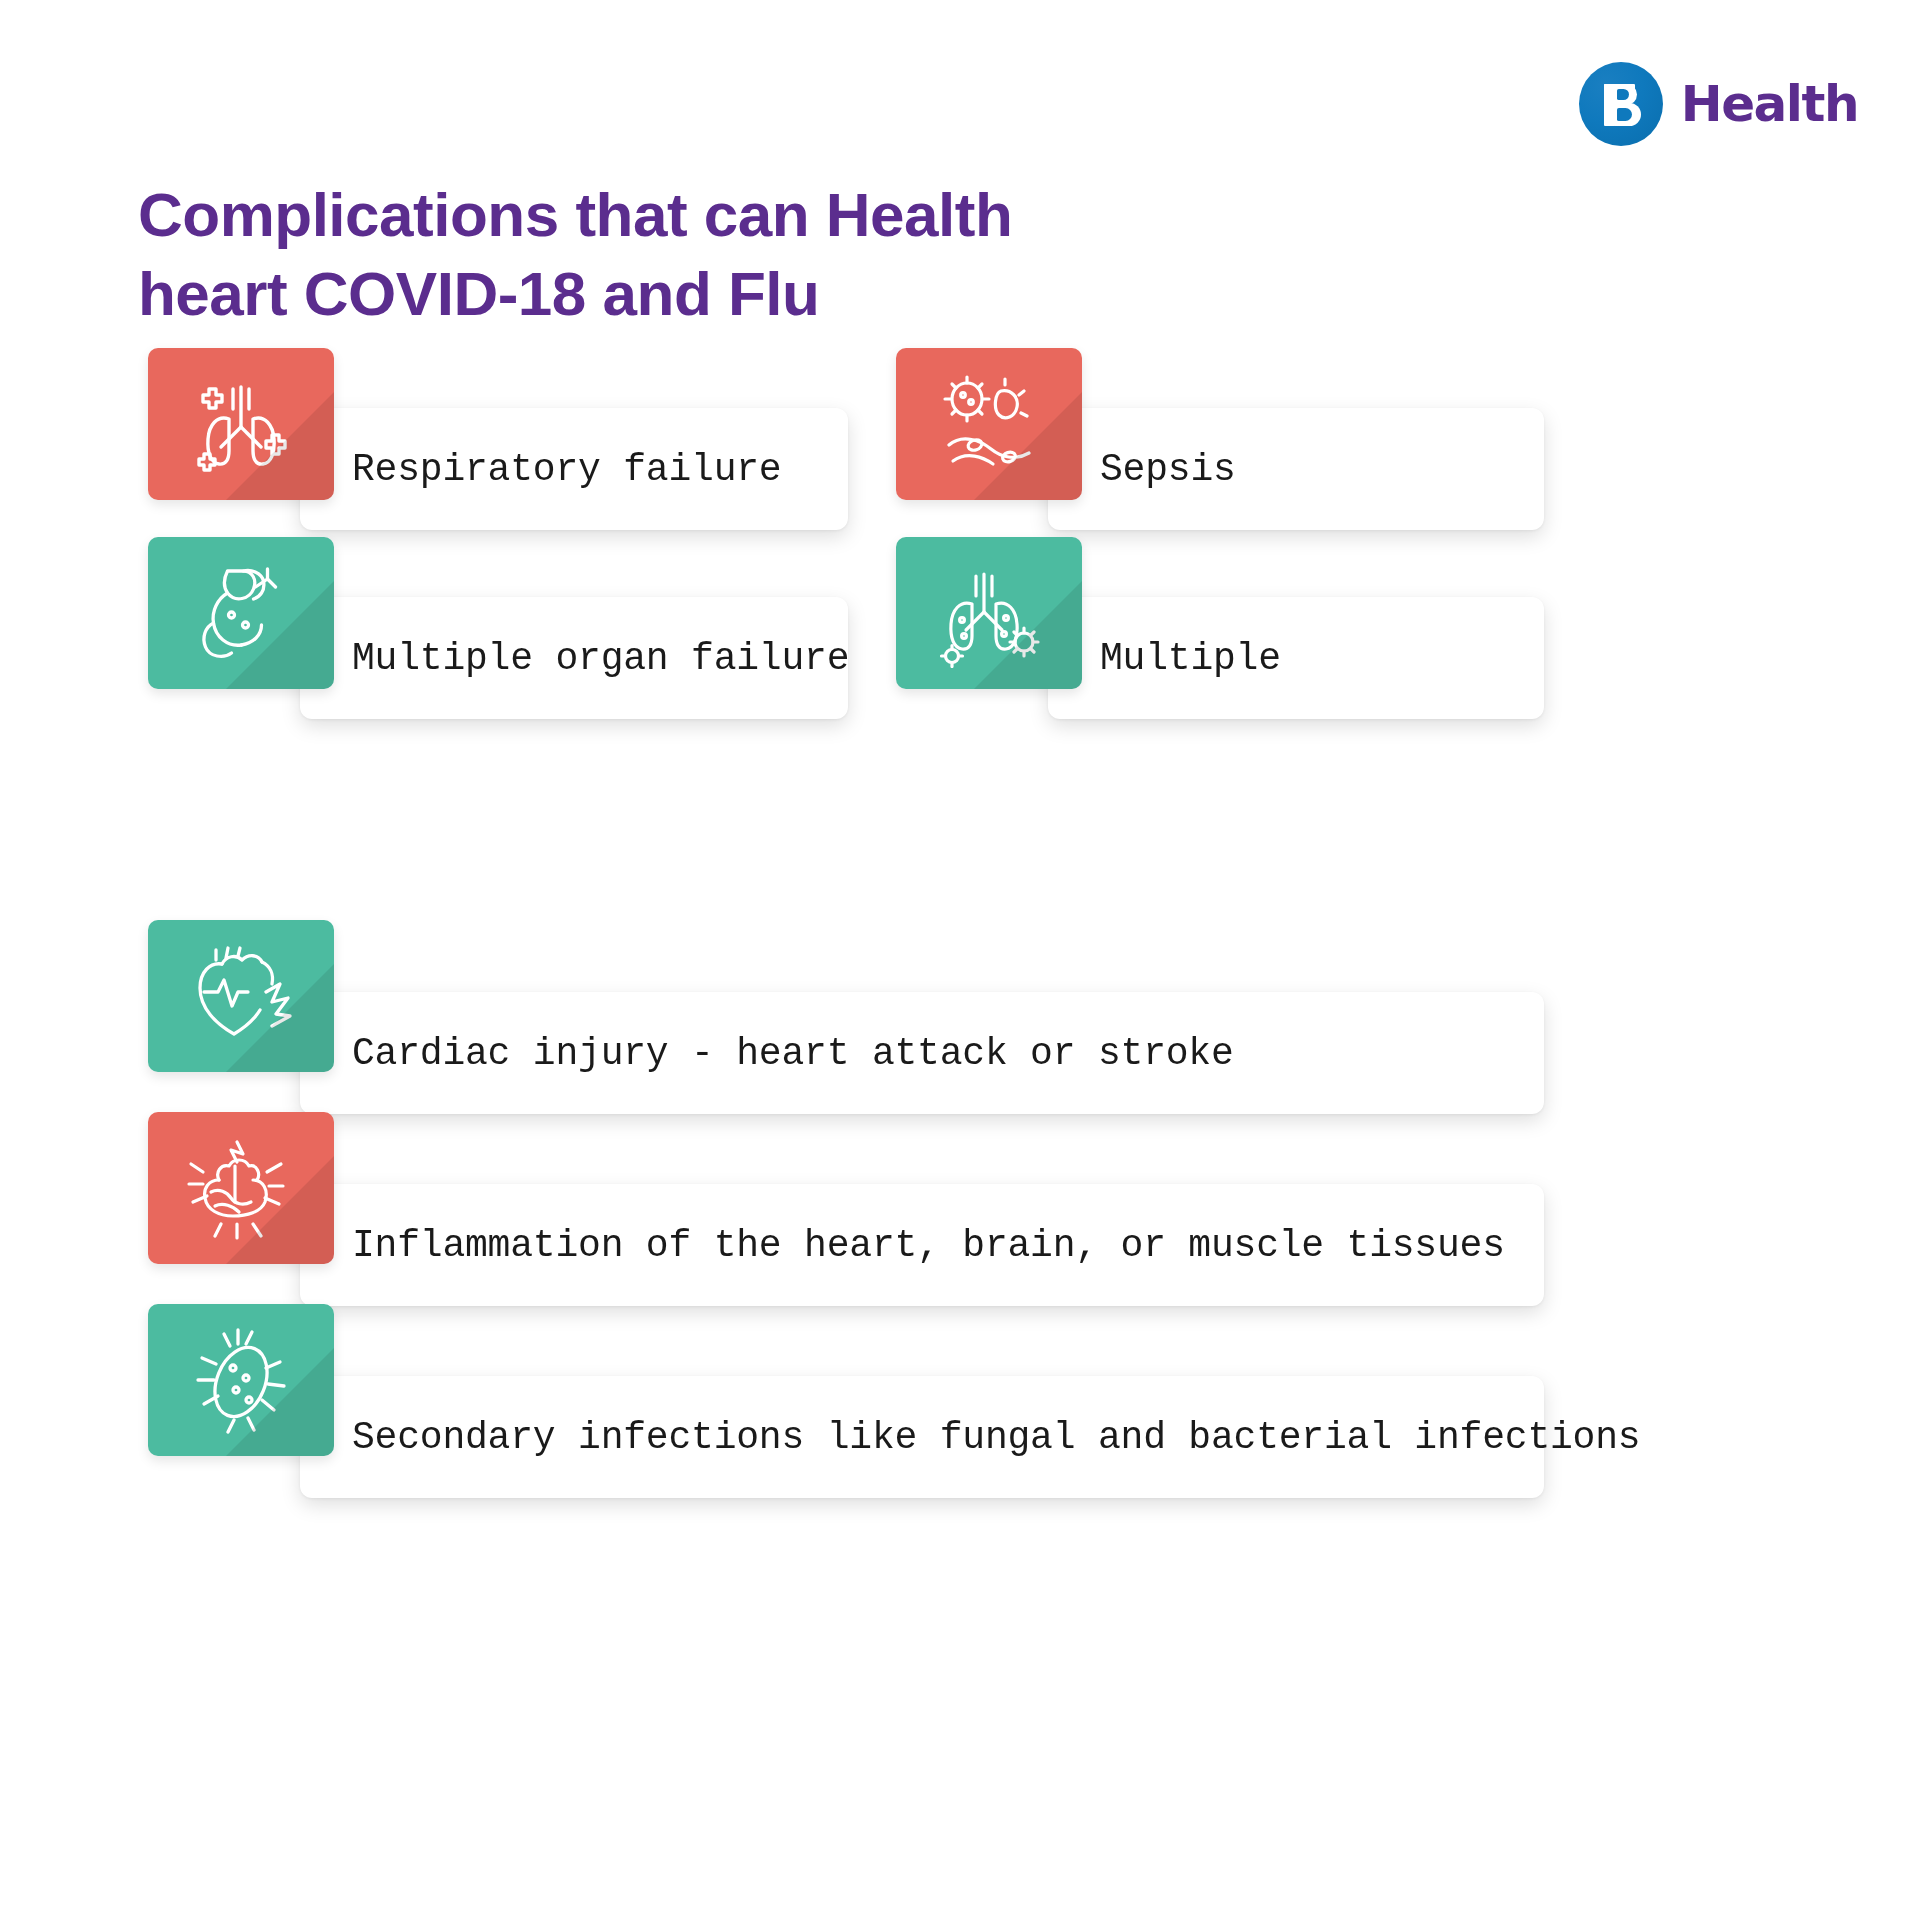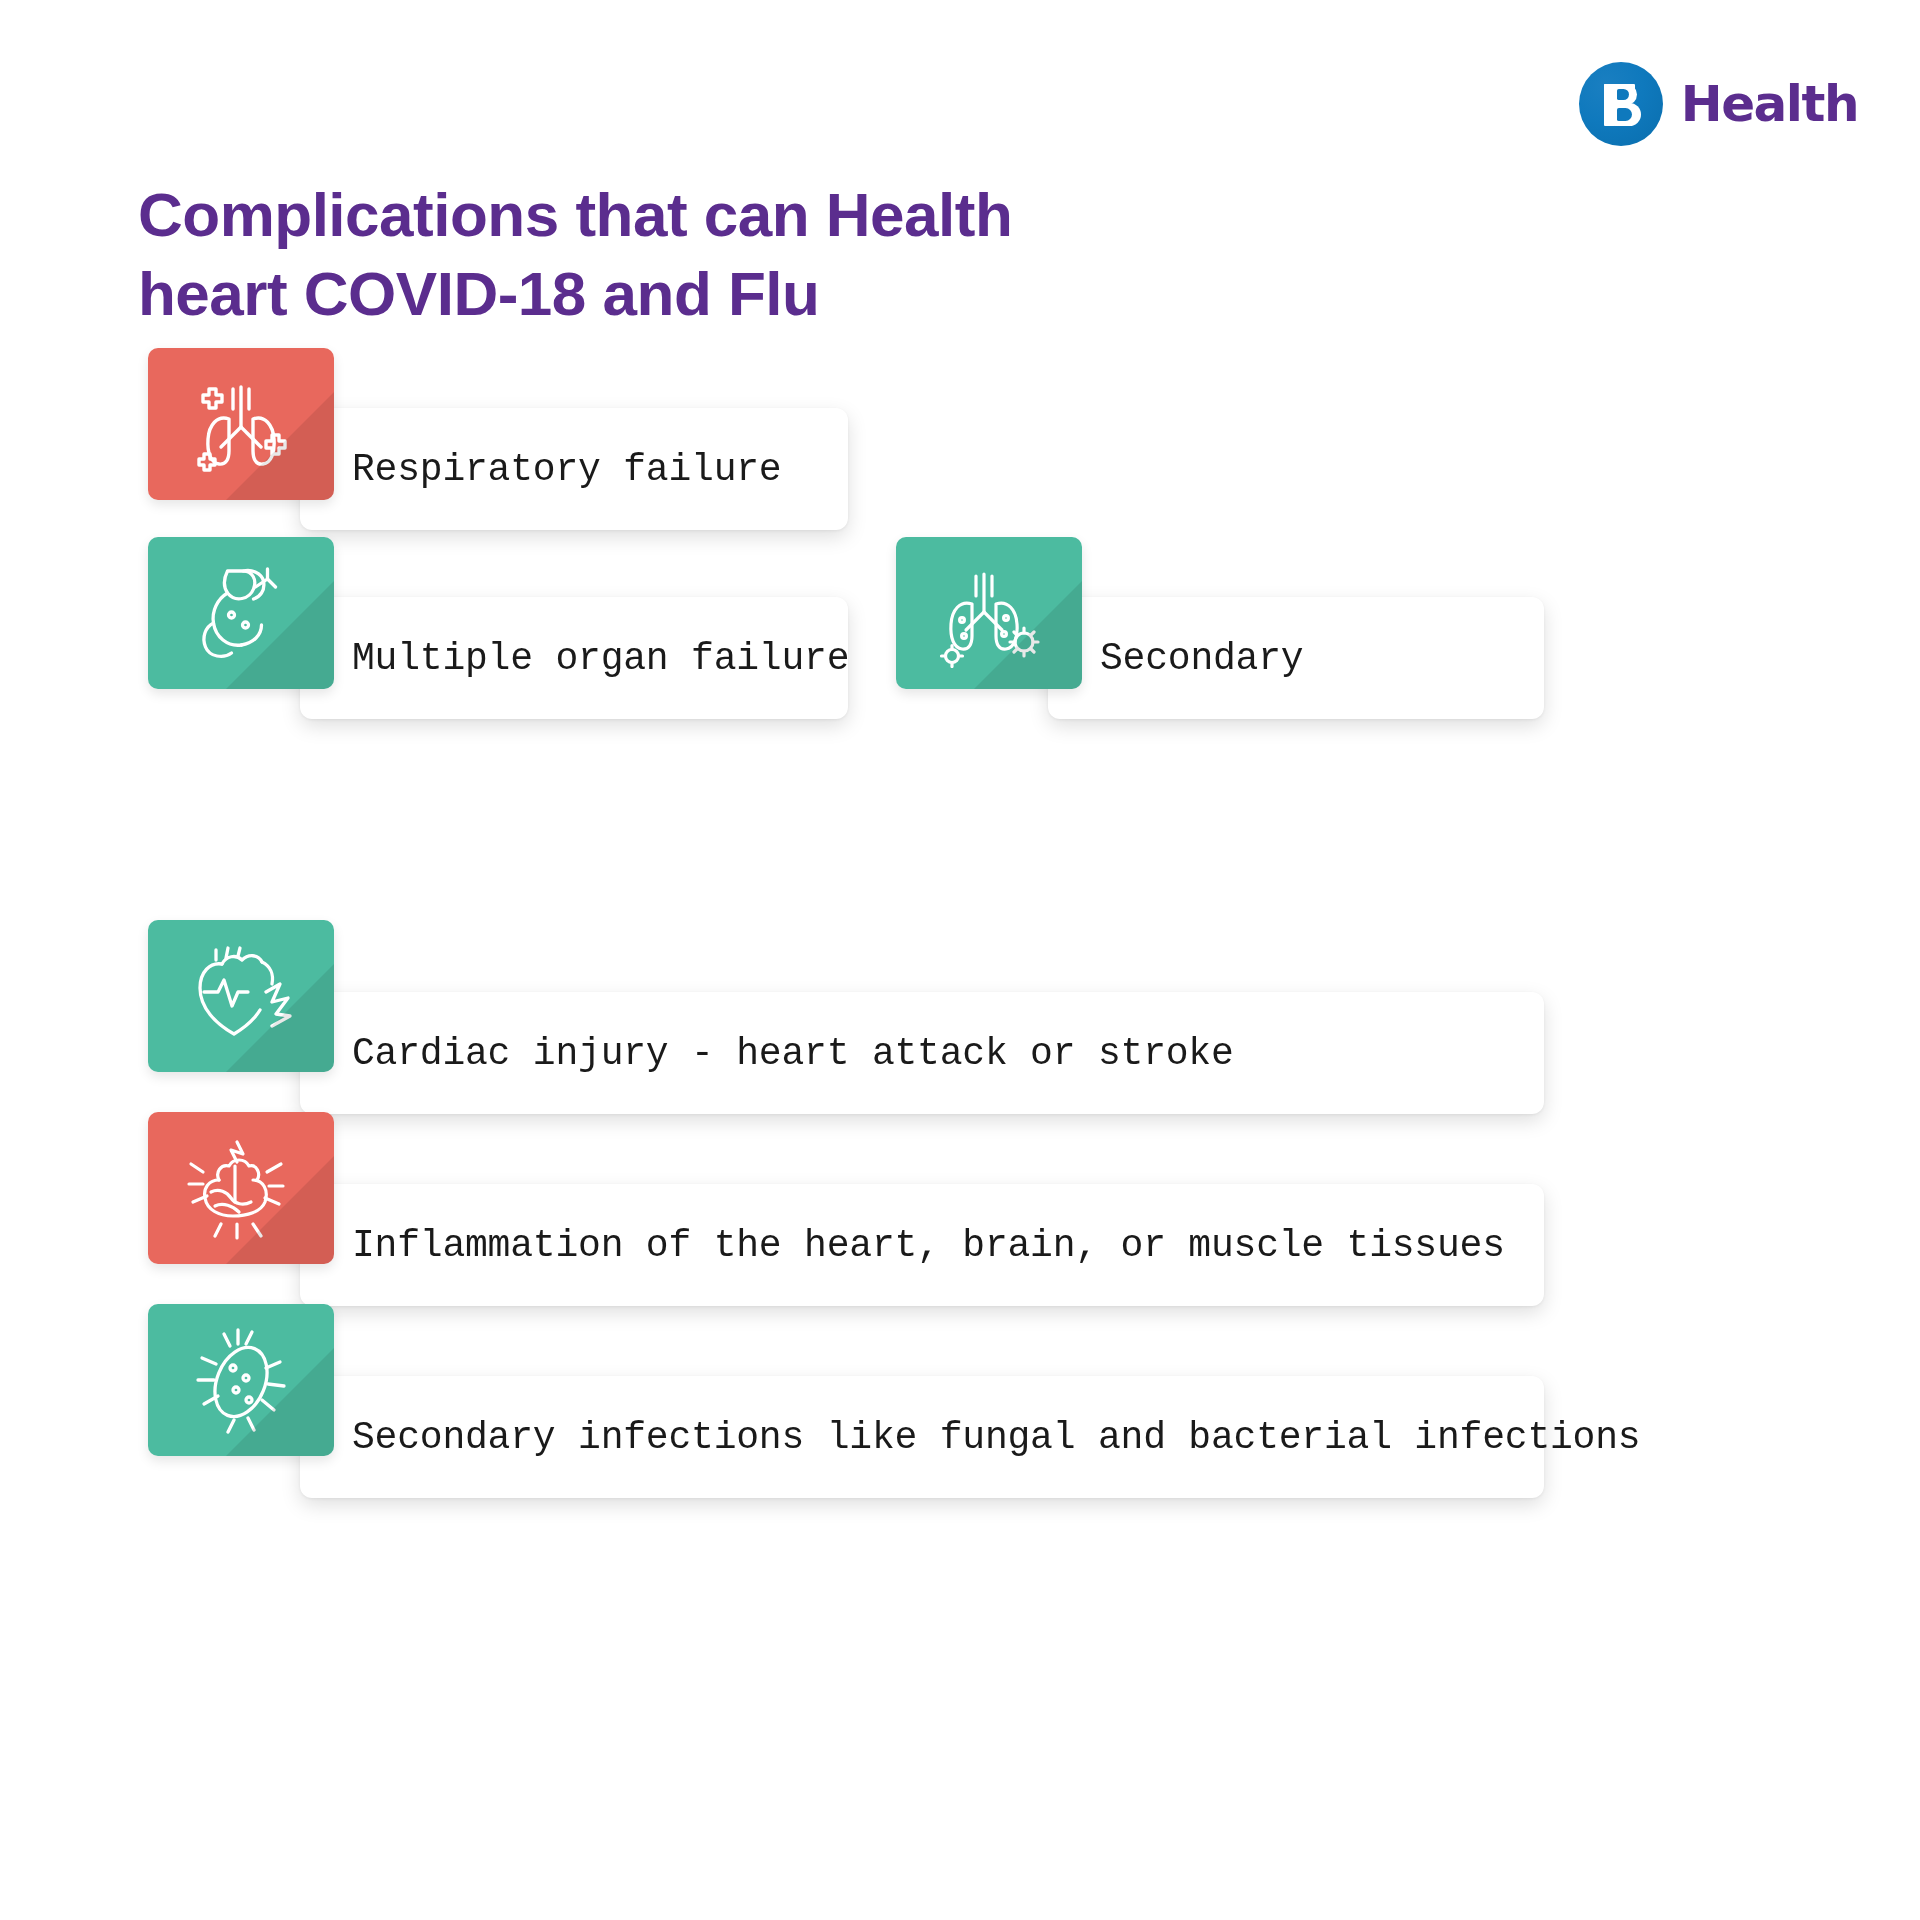--- a/index.html
+++ b/index.html
@@ -149,20 +149,40 @@
         <path d="M85 72 h6 v-6 h7 v6 h6 v7 h-6 v6 h-7 v-6 h-6 z"></path>
         <path d="M18 90 h5 v-5 h6 v5 h5 v6 h-5 v5 h-6 v-5 h-5 z"></path>
       </svg>
       <span class="fold"></span>
     </div>
     <div class="card" style="left:152px; width:548px;">
       <span class="card-label" style="padding-left:52px;">Respiratory failure</span>
     </div>
   </div>
 
+  <div class="item" style="left:896px; top:348px; width:648px; height:160px;">
+    <div class="tile" style="background:#e8685d;">
+      <svg width="120" height="110" viewBox="0 0 120 110" fill="none" stroke="#fff" stroke-width="3.2" stroke-linecap="round" stroke-linejoin="round">
+        <ellipse cx="38" cy="30" rx="15" ry="16"></ellipse>
+        <path d="M38 14 v-6 M38 46 v6 M22 30 h-6 M54 30 h6 M27 19 l-4-4 M49 19 l4-4 M27 41 l-4 4 M49 41 l4 4"></path>
+        <circle cx="34" cy="26" r="2.3"></circle>
+        <circle cx="42" cy="33" r="2.3"></circle>
+        <path d="M72 22 C82 20 90 28 88 38 C86 48 76 52 70 46 C64 40 66 24 72 22 Z"></path>
+        <path d="M76 16 v-6 M90 26 l5-4 M92 44 l6 3"></path>
+        <path d="M20 76 C34 64 52 72 62 80 C72 88 86 92 100 84"></path>
+        <path d="M24 92 C38 82 54 88 64 95"></path>
+        <ellipse cx="46" cy="76" rx="7" ry="5" transform="rotate(-18 46 76)"></ellipse>
+        <ellipse cx="80" cy="88" rx="6.5" ry="4.6" transform="rotate(-18 80 88)"></ellipse>
+      </svg>
+      <span class="fold"></span>
+    </div>
+    <div class="card" style="left:152px; width:496px;">
+      <span class="card-label" style="padding-left:52px;">Sepsis</span>
+    </div>
+  </div>
 
   <div class="item" style="left:148px; top:537px; width:700px; height:160px;">
     <div class="tile" style="background:#4cbba0;">
       <svg width="115" height="112" viewBox="0 0 115 112" fill="none" stroke="#fff" stroke-width="3.3" stroke-linecap="round" stroke-linejoin="round">
         <path d="M44 14 C40 22 40 30 44 36 C52 46 66 42 70 32 C74 22 68 14 60 14 Z"></path>
         <path d="M60 14 C68 12 78 16 80 24 C82 34 76 40 70 42"></path>
         <path d="M44 36 C34 42 28 54 30 66 C32 80 44 90 58 88"></path>
         <path d="M58 88 C70 86 78 78 78 68"></path>
         <path d="M30 66 C22 70 18 80 22 90 C26 100 40 102 48 96"></path>
         <path d="M72 30 L84 22 L92 30"></path>
@@ -192,21 +212,21 @@
         <circle cx="78" cy="60" r="2.4"></circle>
         <circle cx="76" cy="76" r="2.4"></circle>
         <circle cx="96" cy="84" r="9"></circle>
         <path d="M96 75 v-5 M96 93 v5 M87 84 h-5 M105 84 h5 M89 77 l-3-3 M103 77 l3-3 M89 91 l-3 3 M103 91 l3 3"></path>
         <circle cx="24" cy="98" r="6.5"></circle>
         <path d="M24 91.5 v-4 M24 104.5 v4 M17.5 98 h-4 M30.5 98 h4"></path>
       </svg>
       <span class="fold"></span>
     </div>
     <div class="card" style="left:152px; width:496px;">
-      <span class="card-label" style="padding-left:52px;">Secondary</span>
+      <span class="card-label" style="padding-left:52px;">Multiple</span>
     </div>
   </div>
 
 
   <div class="item" style="left:148px; top:1112px; width:1396px; height:180px;">
     <div class="tile" style="background:#e8685d; height:152px;">
       <svg width="120" height="112" viewBox="0 0 120 112" fill="none" stroke="#fff" stroke-width="3.2" stroke-linecap="round" stroke-linejoin="round">
         <path d="M38 48 C28 48 22 56 24 66 C26 78 38 84 52 84 C66 84 80 80 84 70 C88 58 82 48 72 48"></path>
         <path d="M38 48 C34 40 40 32 48 34 C52 26 64 26 68 34 C76 32 80 42 76 48"></path>
         <path d="M30 60 C38 56 46 60 50 66 C54 72 62 74 70 70"></path>

